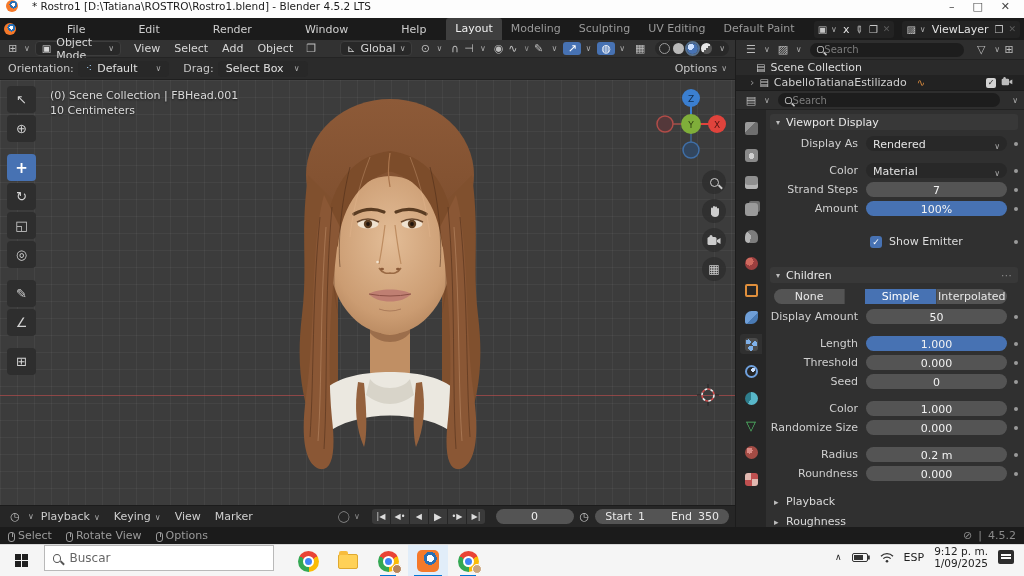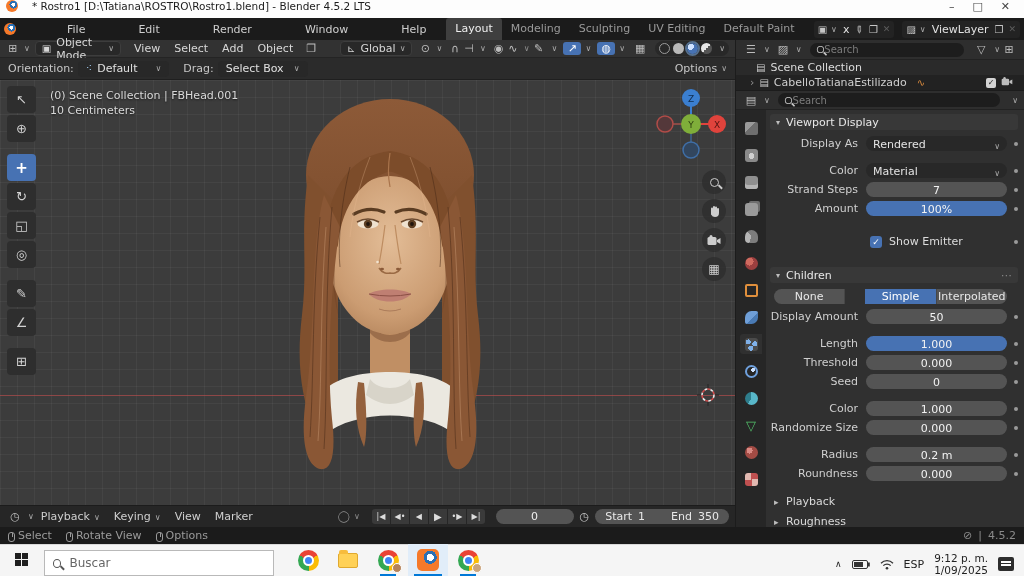--- a/index.html
+++ b/index.html
@@ -104,21 +104,21 @@
   .seg{display:flex;height:15px;margin:0 11px 5px 4px;border-radius:8px;overflow:hidden;}
   .seg div{flex:1;background:#545454;display:flex;align-items:center;justify-content:center;color:#e8e8e8;border-right:1px solid #464646;}
   .seg div:last-child{border-right:none;}
   .seg div.on{background:#4772b3;color:#fff;margin-left:20px;}
   .checkrow{display:flex;align-items:center;height:15px;margin-bottom:4px;}
   .bluecb{width:12px;height:12px;background:#4772b3;border-radius:3px;color:#fff;font-size:9px;display:flex;align-items:center;justify-content:center;margin-right:7px;}
   .fold{display:flex;align-items:center;height:17px;color:#dadada;padding-left:4px;margin-bottom:3px;}
   .fold .ar{width:12px;color:#bdbdbd;font-size:9px;}
 
   
-  #taskbar{left:0;top:544px;width:1024px;height:32px;background:#f5f5f5;border-top:1px solid #d9d9d9;display:flex;align-items:flex-end;color:#222;}
+  #taskbar{left:0;top:544px;width:1024px;height:32px;background:#f5f5f5;border-top:1px solid #d9d9d9;display:flex;align-items:flex-start;color:#222;}
   #startbtn{width:44px;height:32px;display:flex;align-items:center;justify-content:center;}
   .winlogo{width:14px;height:14px;display:grid;grid-template-columns:6px 6px;grid-template-rows:6px 6px;gap:1px;}
   .winlogo span{background:#1f1f1f;}
   #tsearch{width:230px;height:26px;background:#fff;border:1px solid #b9b9b9;display:flex;align-items:center;padding:0 8px;gap:8px;}
   #tsearch .mag{border-color:#555;}
   #tsearch .mag::after{background:#555;}
   #tsearch input{border:none;outline:none;font-size:12px;color:#333;width:100%;font-family:"DejaVu Sans",sans-serif;background:transparent;}
   #tsearch input::placeholder{color:#666;}
   .tbicon{width:40px;height:32px;display:flex;align-items:center;justify-content:center;position:relative;}
   .tbicon.running::after{content:"";position:absolute;bottom:0;left:12px;right:12px;height:2px;background:#0078d7;}

